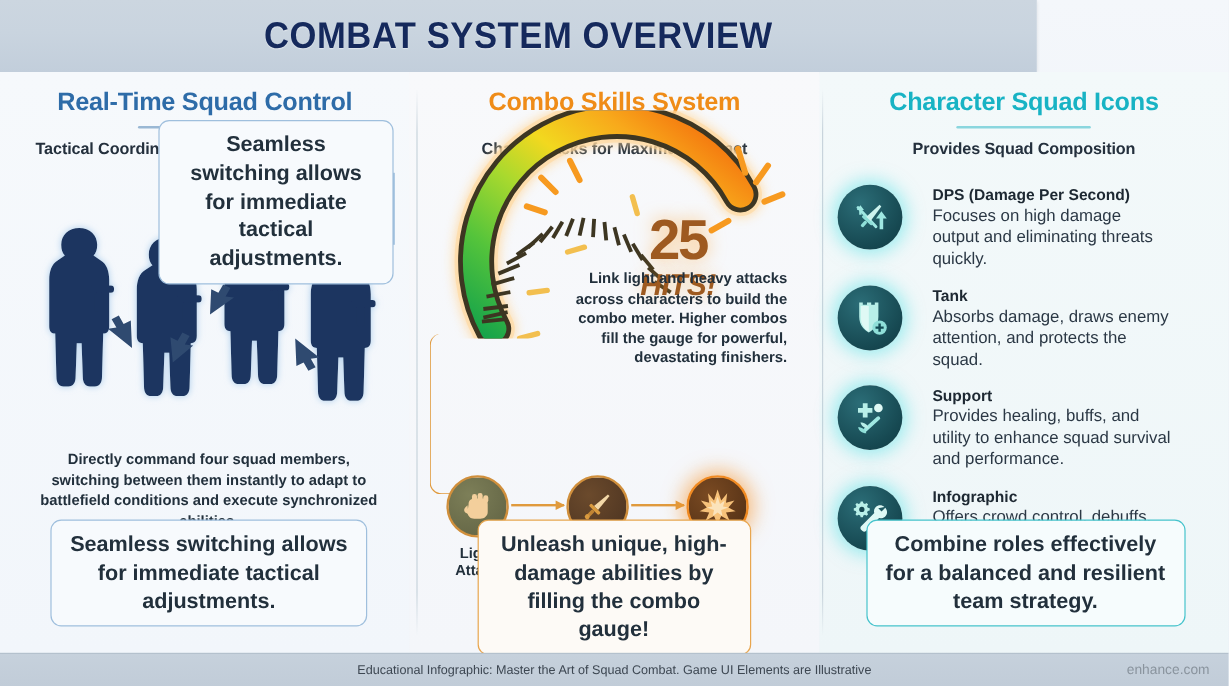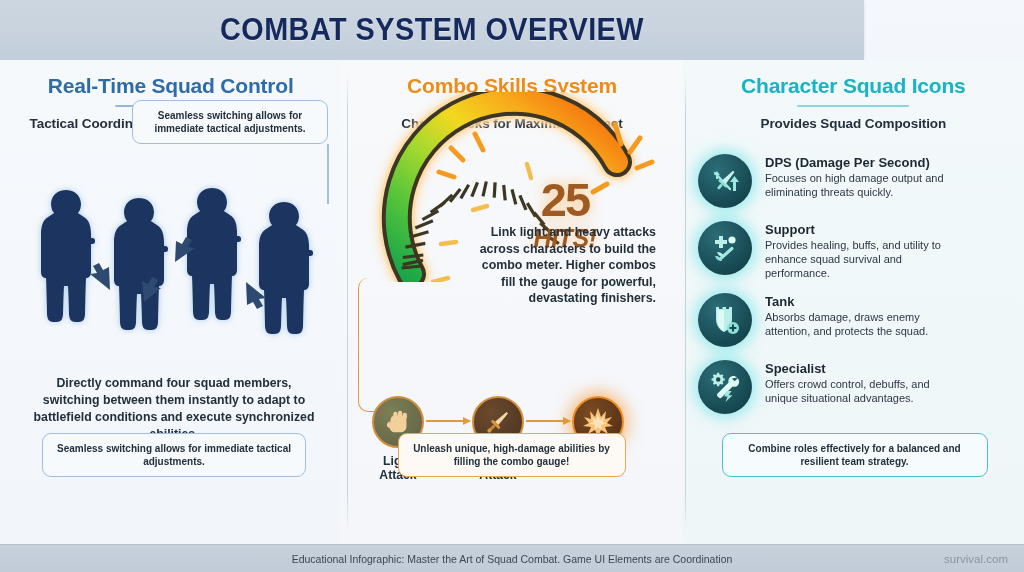--- a/index.html
+++ b/index.html
@@ -65,21 +65,21 @@
   .c3 .rule { background:#8ad6de; }
   .col h3 {
     font-size:13.5px; font-weight:bold; color:#24303d;
     text-align:center; letter-spacing:-.1px;
   }
 
   
   .callout {
     border-radius:9px; background:#f7fafd;
     padding:8px 13px; text-align:center;
-    font-size:10px; font-weight:bold; color:#22303c; line-height:1.32;
+    font-size:18px; font-weight:bold; color:#22303c; line-height:1.32;
   }
   .callout-blue { border:1.4px solid #9fbfdd; }
   .callout-orange { border:1.4px solid #e8a64f; background:#fdfaf6;padding-left:12px; }
   .callout-teal { border:1.4px solid #46c3cc; background:#f6fcfd; }
 
   .top-callout {
     position:absolute; left:132px; top:100px; width:196px; z-index:4;
   }
   .connector {
     position:absolute; left:327px; top:144px; width:1.6px; height:60px;
@@ -169,26 +169,26 @@
   .role {
     display:flex; align-items:flex-start; gap:13px; margin-bottom:11px;
   }
   .role-icon {
     flex:0 0 auto; width:54px; height:54px; border-radius:50%;
     background:radial-gradient(circle at 35% 28%,#2b6d77 0%,#164851 70%,#103a42 100%);
     box-shadow:0 0 14px 4px rgba(86,226,230,.55);
     display:flex; align-items:center; justify-content:center;
     margin-top:2px;
   }
-  .role-text { padding-top:3px; }
+  .role-text { padding-top:3px;margin-left:12px; }
   .role-title {
     font-size:13px; font-weight:bold; color:#1d2832; margin-bottom:1px;
   }
   .role-desc {
-    font-size:11px; color:#2b3845; line-height:1.28; max-width:200px;
+    font-size:14px; color:#2b3845; line-height:1.28; max-width:200px;
   }
   .col3-callout {
     position:absolute; left:722px; top:433px; width:266px;padding-left:12px;
   }
 
   
   .footer {
     position:absolute; left:0; bottom:0; width:1024px; height:28px;
     background:linear-gradient(180deg,#c6d1dc 0%,#c1ccd8 100%);
     display:flex; align-items:center; justify-content:center;
@@ -435,48 +435,48 @@
       </div>
       <div class="role-text">
         <div class="role-title">DPS (Damage Per Second)</div>
         <div class="role-desc">Focuses on high damage output and eliminating threats quickly.</div>
       </div>
     </div>
 
     <div class="role">
       <div class="role-icon">
         <svg width="32" height="32" viewBox="0 0 32 32">
+          <path d="M7,5 L7,3 L10,3 L10,5 L13.5,5 L13.5,3 L17,3 L17,5 L20,5 L20,3 L23,3 L23,8
+                   L23,15 C23,22 18.5,26.5 15,28 C11.5,26.5 7,22 7,15 Z" fill="#b8efe8"></path>
+          <path d="M15,6 L15,27.4 C11.8,25.8 8.4,21.8 8.4,15.4 L8.4,6 Z" fill="#dff9f5"></path>
+          <circle cx="24" cy="24" r="6" fill="#8fdfd8"></circle>
+          <path d="M23,20.6 L25,20.6 L25,23 L27.4,23 L27.4,25 L25,25 L25,27.4 L23,27.4
+                   L23,25 L20.6,25 L20.6,23 L23,23 Z" fill="#124a52"></path>
+        </svg>
+      </div>
+      <div class="role-text">
+        <div class="role-title">Tank</div>
+        <div class="role-desc">Absorbs damage, draws enemy attention, and protects the squad.</div>
+      </div>
+    </div>
+
+    <div class="role">
+      <div class="role-icon">
+        <svg width="32" height="32" viewBox="0 0 32 32">
           <path d="M6,8 L10,8 L10,4 L14,4 L14,8 L18,8 L18,12 L14,12 L14,16 L10,16
                    L10,12 L6,12 Z" fill="#b8efe8"></path>
           <circle cx="23" cy="8" r="3.6" fill="#dff9f5"></circle>
           <rect x="8" y="20" width="18" height="3.2" rx="1.6" fill="#9fe8e2" transform="rotate(-42 17 21)"></rect>
           <path d="M6,24 C10,24 12,26 13,29 C9,29 7,27 6,24 Z" fill="#8fdfd8"></path>
           <path d="M8,20 C12,20 14,22 15,25 C11,25 9,23 8,20 Z" fill="#b8efe8"></path>
         </svg>
       </div>
       <div class="role-text">
         <div class="role-title">Support</div>
         <div class="role-desc">Provides healing, buffs, and utility to enhance squad survival and performance.</div>
-      </div>
-    </div>
-
-    <div class="role">
-      <div class="role-icon">
-        <svg width="32" height="32" viewBox="0 0 32 32">
-          <path d="M7,5 L7,3 L10,3 L10,5 L13.5,5 L13.5,3 L17,3 L17,5 L20,5 L20,3 L23,3 L23,8
-                   L23,15 C23,22 18.5,26.5 15,28 C11.5,26.5 7,22 7,15 Z" fill="#b8efe8"></path>
-          <path d="M15,6 L15,27.4 C11.8,25.8 8.4,21.8 8.4,15.4 L8.4,6 Z" fill="#dff9f5"></path>
-          <circle cx="24" cy="24" r="6" fill="#8fdfd8"></circle>
-          <path d="M23,20.6 L25,20.6 L25,23 L27.4,23 L27.4,25 L25,25 L25,27.4 L23,27.4
-                   L23,25 L20.6,25 L20.6,23 L23,23 Z" fill="#124a52"></path>
-        </svg>
-      </div>
-      <div class="role-text">
-        <div class="role-title">Tank</div>
-        <div class="role-desc">Absorbs damage, draws enemy attention, and protects the squad.</div>
       </div>
     </div>
 
     <div class="role">
       <div class="role-icon">
         <svg width="32" height="32" viewBox="0 0 32 32">
           <g fill="#b8efe8">
             <path d="M10,3 L13,3 L13.6,5.6 L15.8,6.6 L18,5.2 L20,7.2 L18.6,9.4 L19.6,11.6
                      L22.2,12.2 L22.2,15.2 L19.6,15.8 L18.6,18 L20,20.2 L18,22.2 L15.8,20.8
                      L13.6,21.8 L13,24.4 L10,24.4 L9.4,21.8 L7.2,20.8 L5,22.2 L3,20.2
@@ -487,26 +487,26 @@
           <g fill="#dff9f5">
             <path d="M28,6.5 C26,4.5 22.8,4.5 20.8,6.5 C19.4,7.9 19,9.9 19.6,11.6
                      L8.6,22.6 C7.8,23.4 7.8,24.6 8.6,25.4 L9.8,26.6 C10.6,27.4 11.8,27.4 12.6,26.6
                      L23.6,15.6 C25.3,16.2 27.3,15.8 28.7,14.4 C30.7,12.4 30.7,9.2 28.7,7.2
                      L25.6,10.3 L22.9,7.6 Z"></path>
           </g>
           <path d="M17.5,20 L22.5,20 L19.6,24.2 L23.5,24.2 L16.5,31 L18.6,25.6 L15.2,25.6 Z" fill="#9fe8e2"></path>
         </svg>
       </div>
       <div class="role-text">
-        <div class="role-title">Specialist</div>
+        <div class="role-title">Infographic</div>
         <div class="role-desc">Offers crowd control, debuffs, and unique situational advantages.</div>
       </div>
     </div>
   </div>
 
   <div class="callout callout-teal col3-callout">Combine roles effectively for a balanced and resilient team strategy.</div>
 
   <div class="footer">
-    <div class="note">Educational Infographic: Master the Art of Squad Combat. Game UI Elements are Coordination</div>
-    <div class="brand">survival.com</div>
+    <div class="note">Educational Infographic: Master the Art of Squad Combat. Game UI Elements are Illustrative</div>
+    <div class="brand">enhance.com</div>
   </div>
 
 </div>
 
 </body></html>

